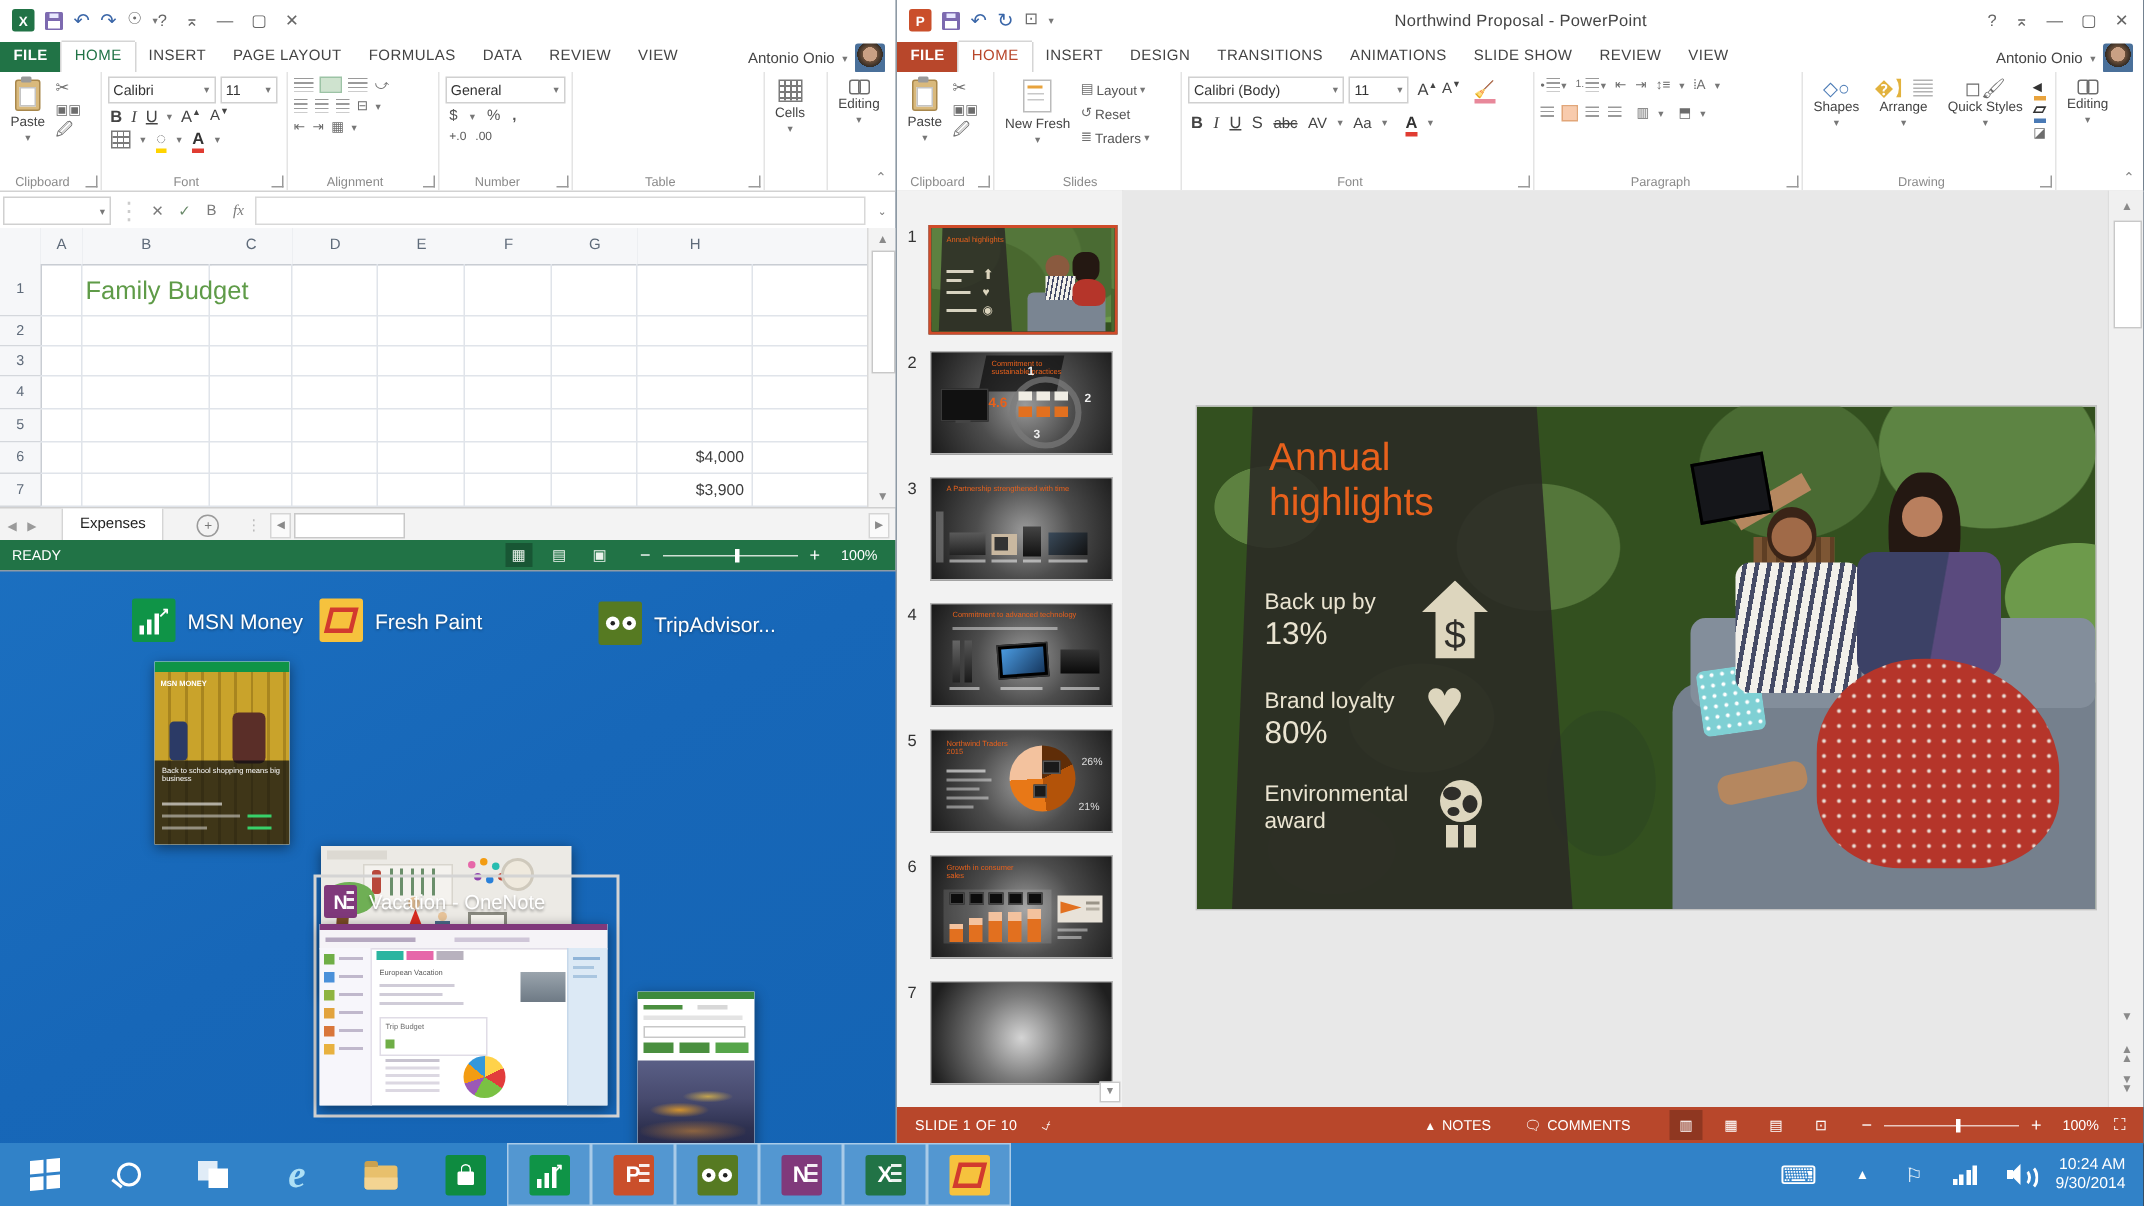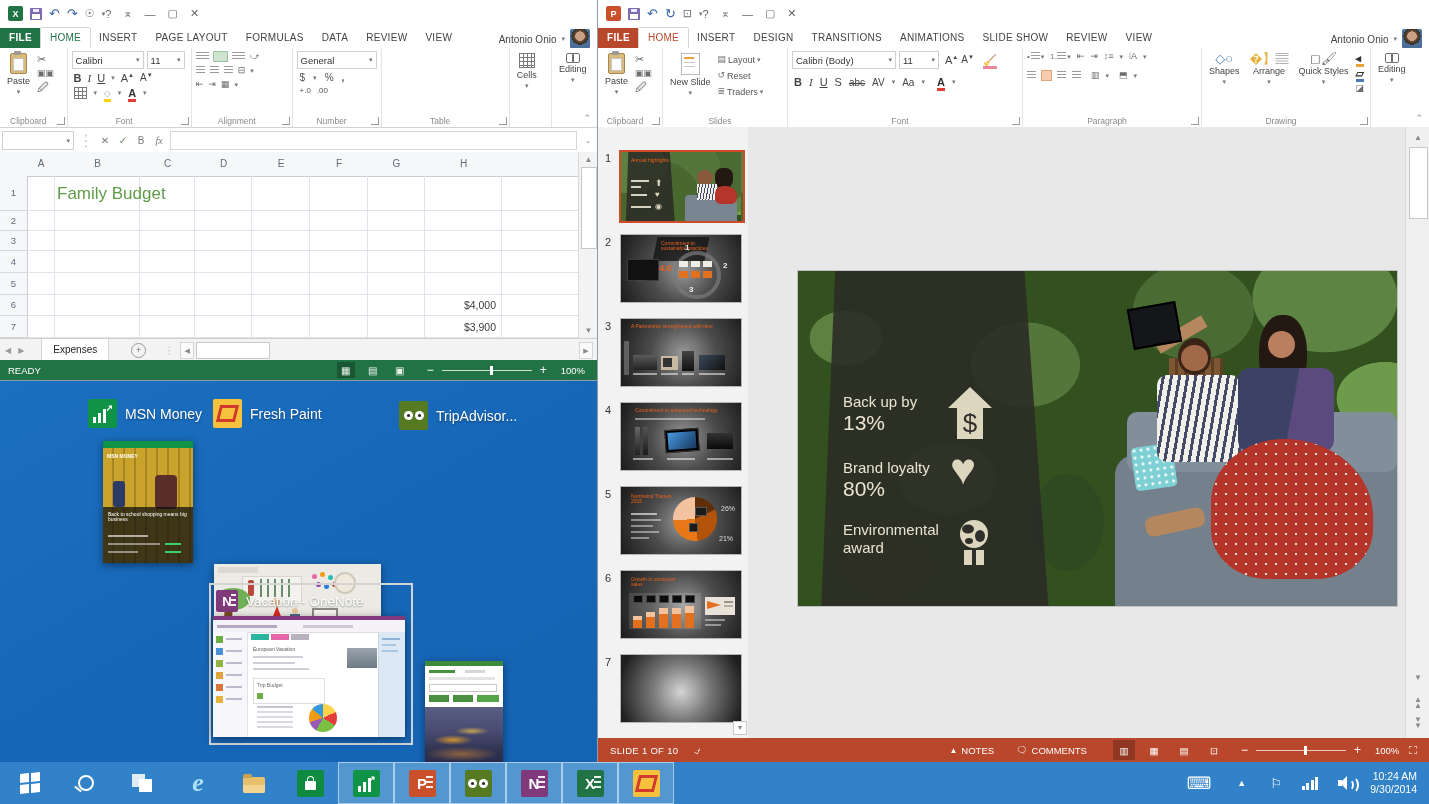--- a/index.html
+++ b/index.html
@@ -559,20 +559,21 @@
   <div id="pp" class="a win pp">
     <div class="titlebar">
       <div class="qat">
         <span class="tile" style="width:15px;height:15px;font-size:9px;background:#ca4f2b">P</span>
         <span class="floppy"></span>
         <span class="undo">↶</span>
         <span class="undo">↻</span>
         <span class="g">⊡</span>
         <span class="dd">▾</span>
       </div>
+      <div class="wtitle">Northwind Proposal  -  PowerPoint</div>
       <div class="wctl">
         <span>?</span>
         <span>⌅</span>
         <span>—</span>
         <span>▢</span>
         <span>✕</span>
       </div>
     </div>
     <div class="tabrow" id="pp-tabs">
         <div class="tab file">FILE</div>
@@ -606,21 +607,21 @@
         <span class="glab">Clipboard</span>
           <span class="dl"></span>
       </div>
       <div class="grp" style="width:116px">
         <div class="big">
           <span style="width:17px;height:20px;background:#fff;border:1px solid #bbb;position:relative">
             <i class="a" style="left:2px;top:3px;width:10px;height:2px;background:#e8a33d"></i>
             <i class="a" style="left:2px;top:8px;width:11px;height:1px;background:#c8c8c8"></i>
             <i class="a" style="left:2px;top:12px;width:11px;height:1px;background:#c8c8c8"></i>
           </span>
-          <span class="cap">New Slide</span>
+          <span class="cap">New Fresh</span>
             <span class="dd">▾</span>
         </div>
         <div class="col" style="gap:5px;padding-top:3px">
           <div class="mini">
               <span class="g" style="font-size:9px">▤</span>
               <span>Layout</span>
               <span class="dd">▾</span>
             </div>
           <div class="mini">
               <span class="g" style="font-size:9px">↺</span>
@@ -882,20 +883,24 @@
             repeating-linear-gradient(100deg,#f2f0ea 0 5px,#454b66 5px 8px)"></div>
           <div class="a" style="left:59.5%;top:17%;width:9%;height:4%;background:#b5875f;transform:rotate(-30deg)"></div>
           <div class="a" style="left:55.5%;top:10%;width:7.5%;height:11%;background:#15161a;border:2px solid #000;transform:rotate(-10deg)"></div>
           <div class="a" style="left:77%;top:13%;width:8%;height:24%;border-radius:45%;background:#241812"></div>
           <div class="a" style="left:78.5%;top:18%;width:4.5%;height:8%;border-radius:50%;background:#b97f5e"></div>
           <div class="a" style="left:73.5%;top:29%;width:16%;height:25%;border-radius:12px;background:linear-gradient(100deg,#3c4166 55%,#5a4a7e 56%)"></div>
           <div class="a" style="left:69%;top:50%;width:27%;height:42%;background:#b5352a;border-radius:45% 55% 35% 35%;
             background-image:radial-gradient(#e8d8d0 1px,transparent 1.6px);background-size:10px 10px"></div>
           <div class="a" style="left:58%;top:72%;width:10%;height:6%;background:#b5875f;border-radius:8px;transform:rotate(-12deg)"></div>
           <div class="overlaypanel"></div>
+          <div class="slidetitle">
+            <div>Annual</div>
+            <div>highlights</div>
+          </div>
           <div class="a" style="left:45px;top:122px">
             <div class="sitem-label">Back up by</div>
             <div class="sitem-value">13%</div>
           </div>
           <svg class="a" style="left:150px;top:116px" width="44" height="52" viewBox="0 0 44 52">
             <path d="M22 0 L44 21 L35 21 L35 52 L9 52 L9 21 L0 21 Z" fill="#DDD6BE"></path>
             <text x="22" y="45" font-size="26" text-anchor="middle" fill="#2f2e2a" font-family="Liberation Sans, sans-serif">$</text>
           </svg>
           <div class="a" style="left:45px;top:188px">
             <div class="sitem-label">Brand loyalty</div>

